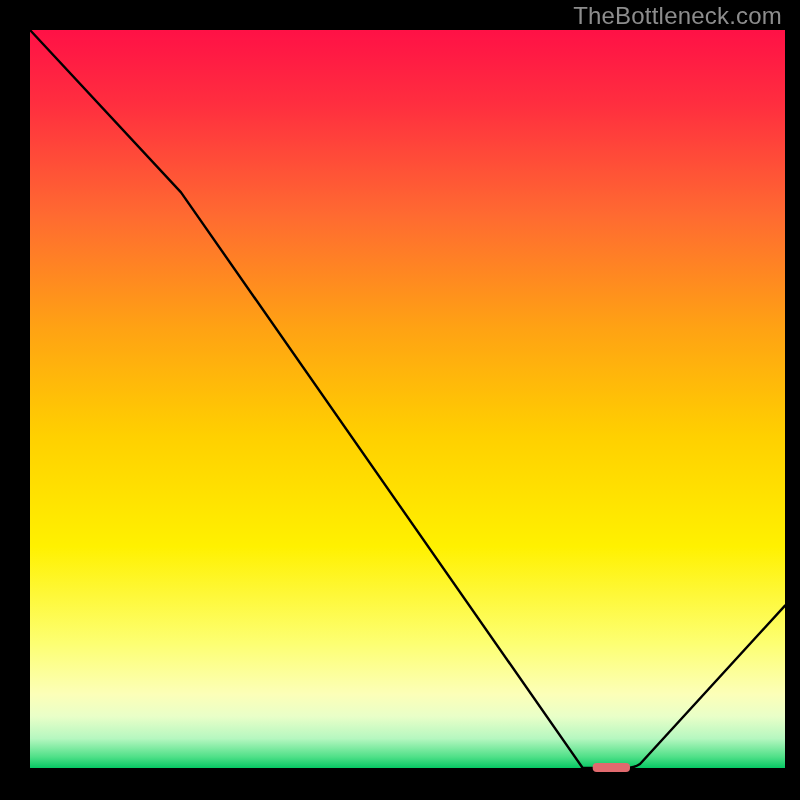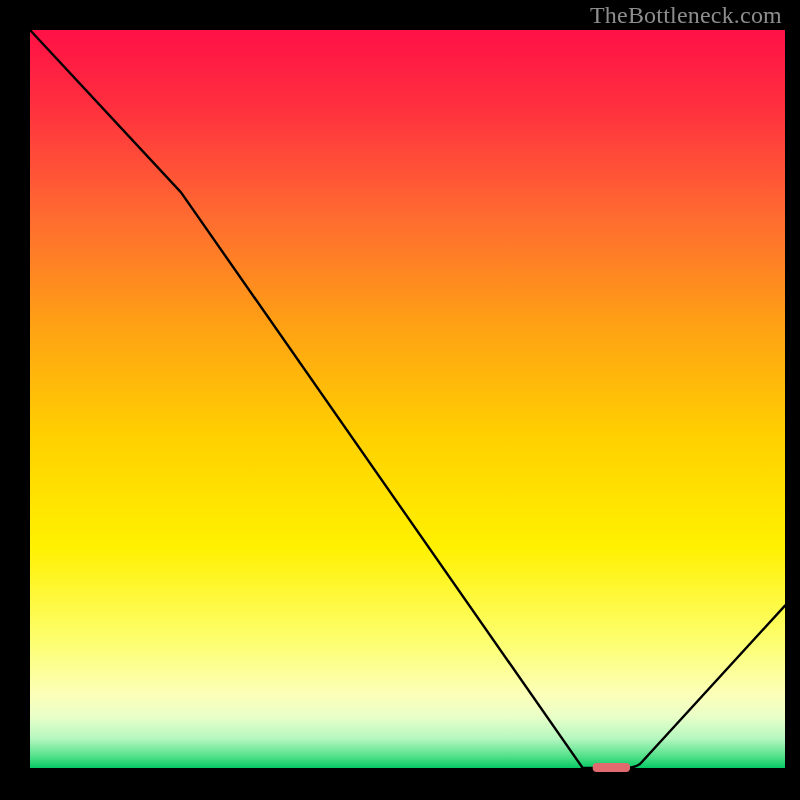--- a/index.html
+++ b/index.html
@@ -18,21 +18,20 @@
   }
   .watermark {
     position: absolute;
     top: 2px;
     right: 18px;
     color: #8d8d8d;
     font-size: 24px;
     font-weight: 400;
     letter-spacing: 0.2px;
     user-select: none;
-    font-family: Liberation Serif, serif;
   }
   svg.plot {
     display: block;
   }
 </style>
 </head>
 <body>
 
 <div class="canvas-wrap">
   <div class="watermark">TheBottleneck.com</div>

